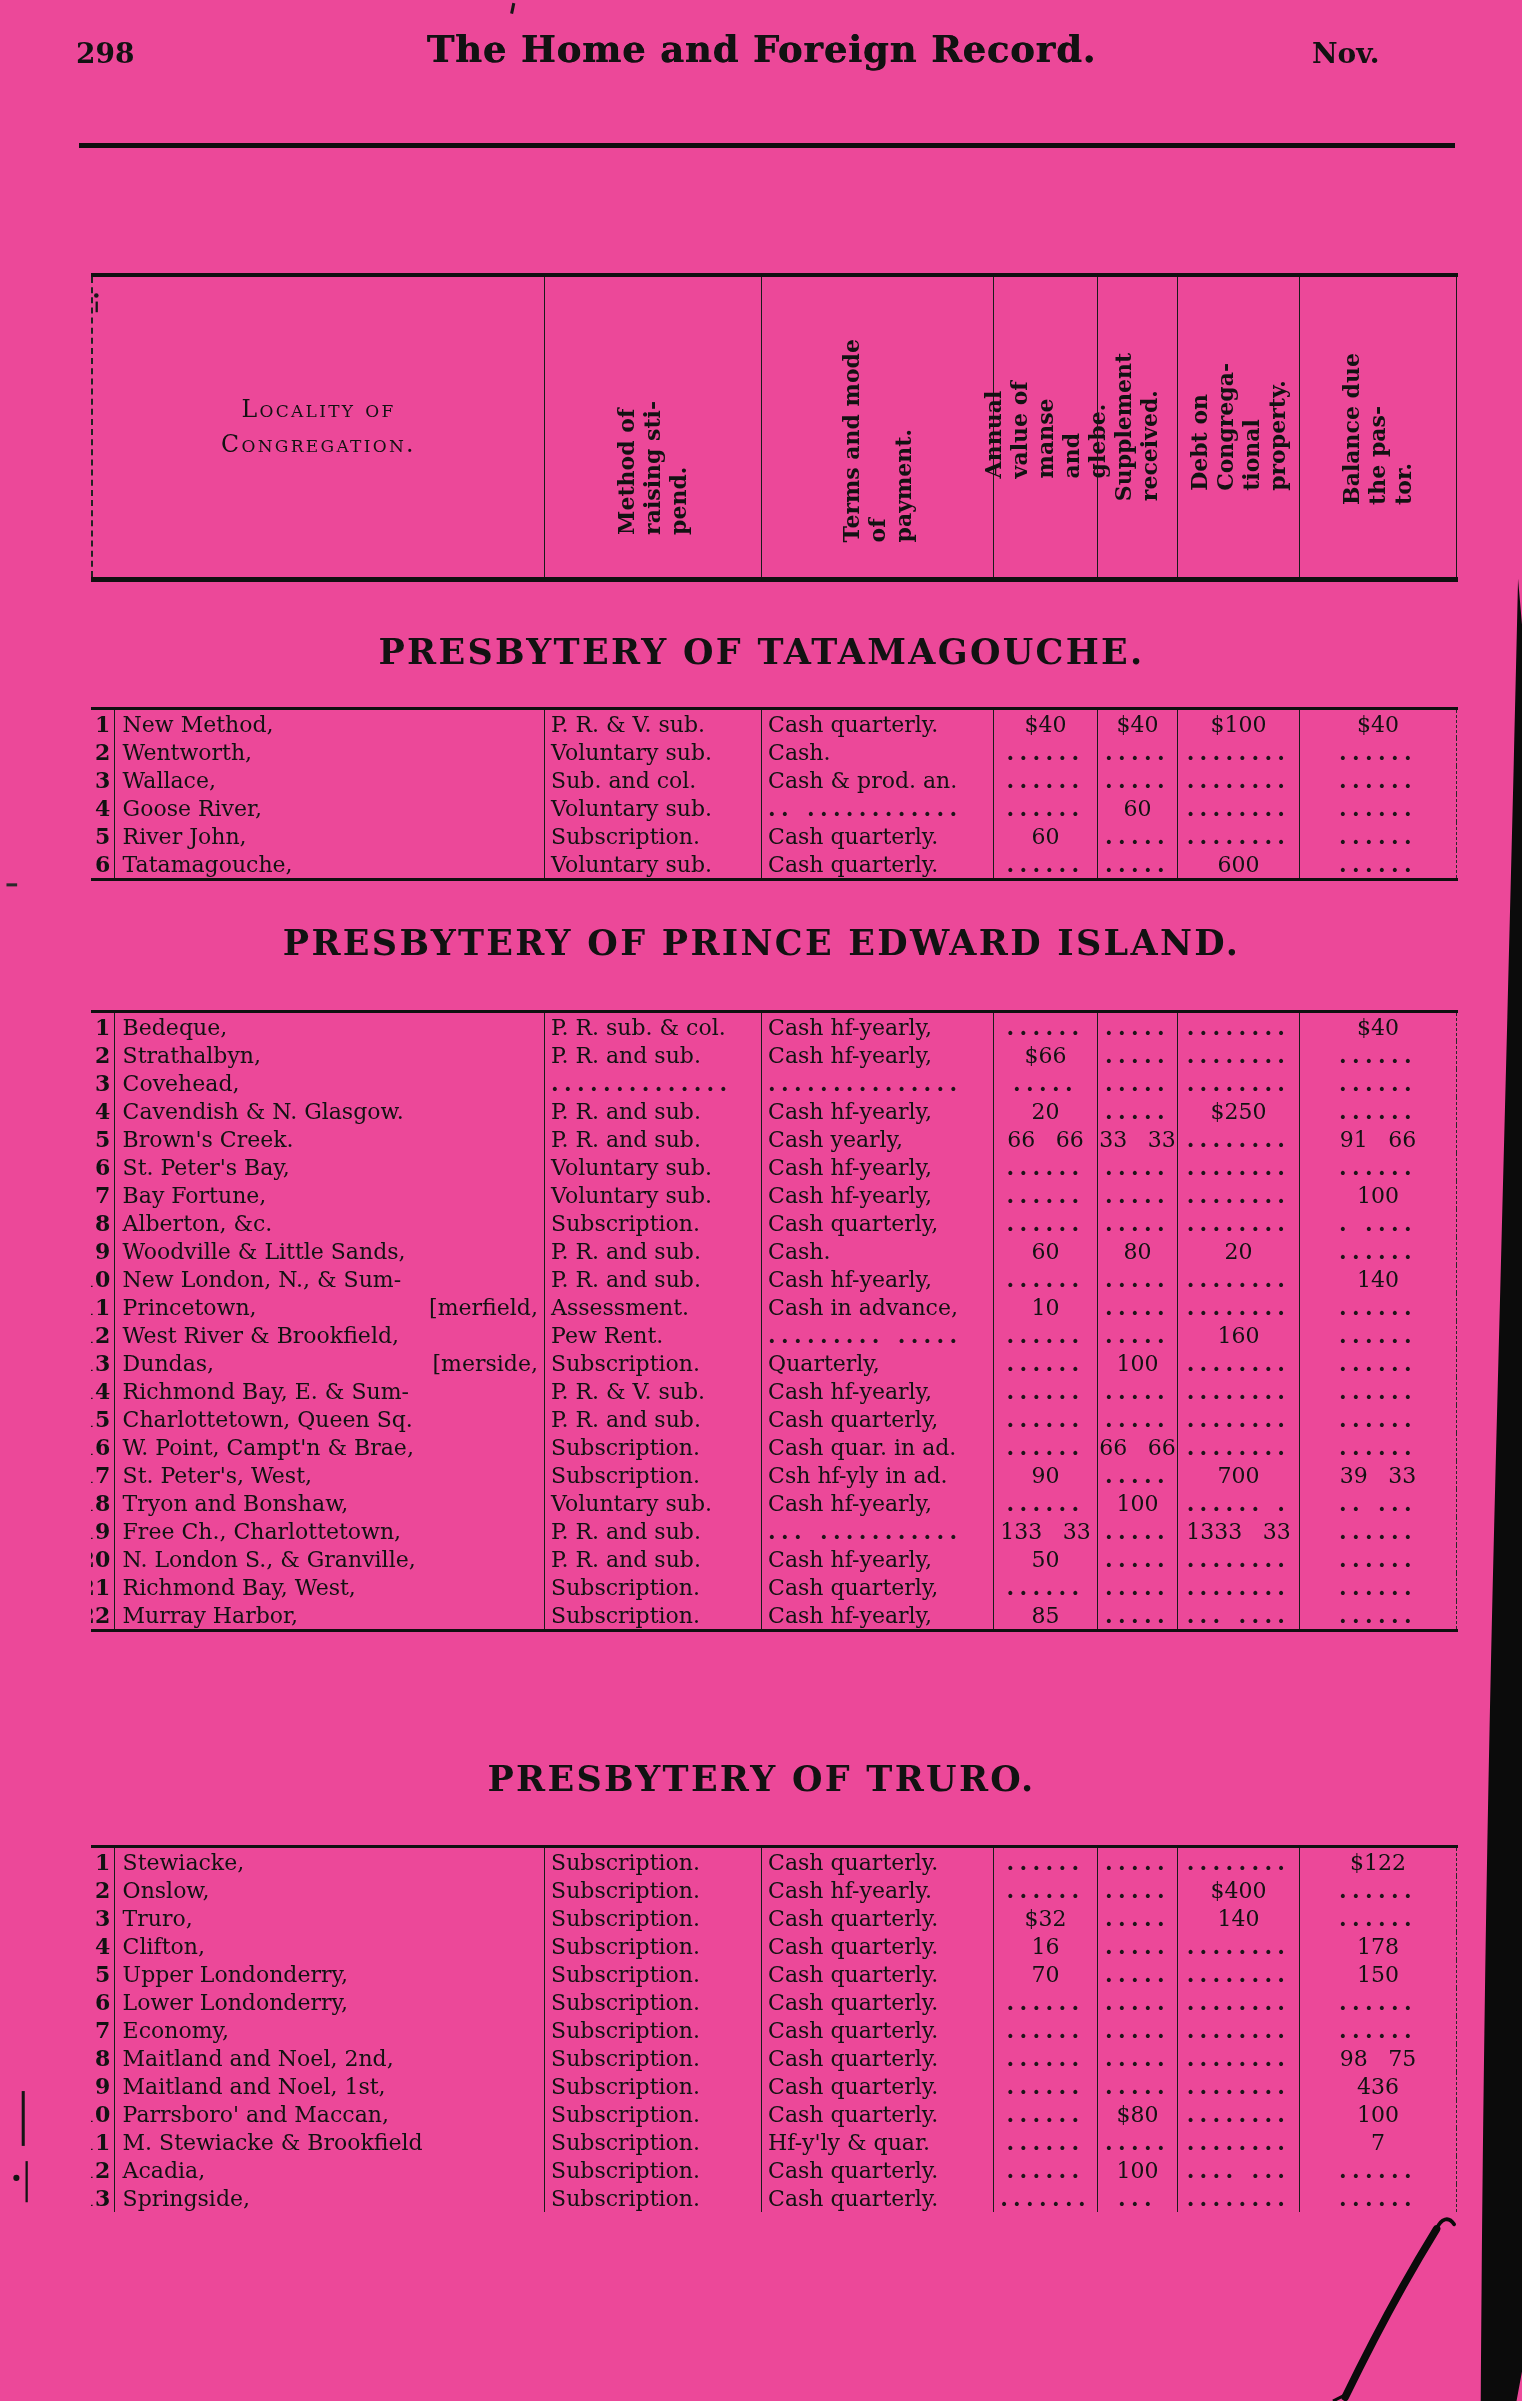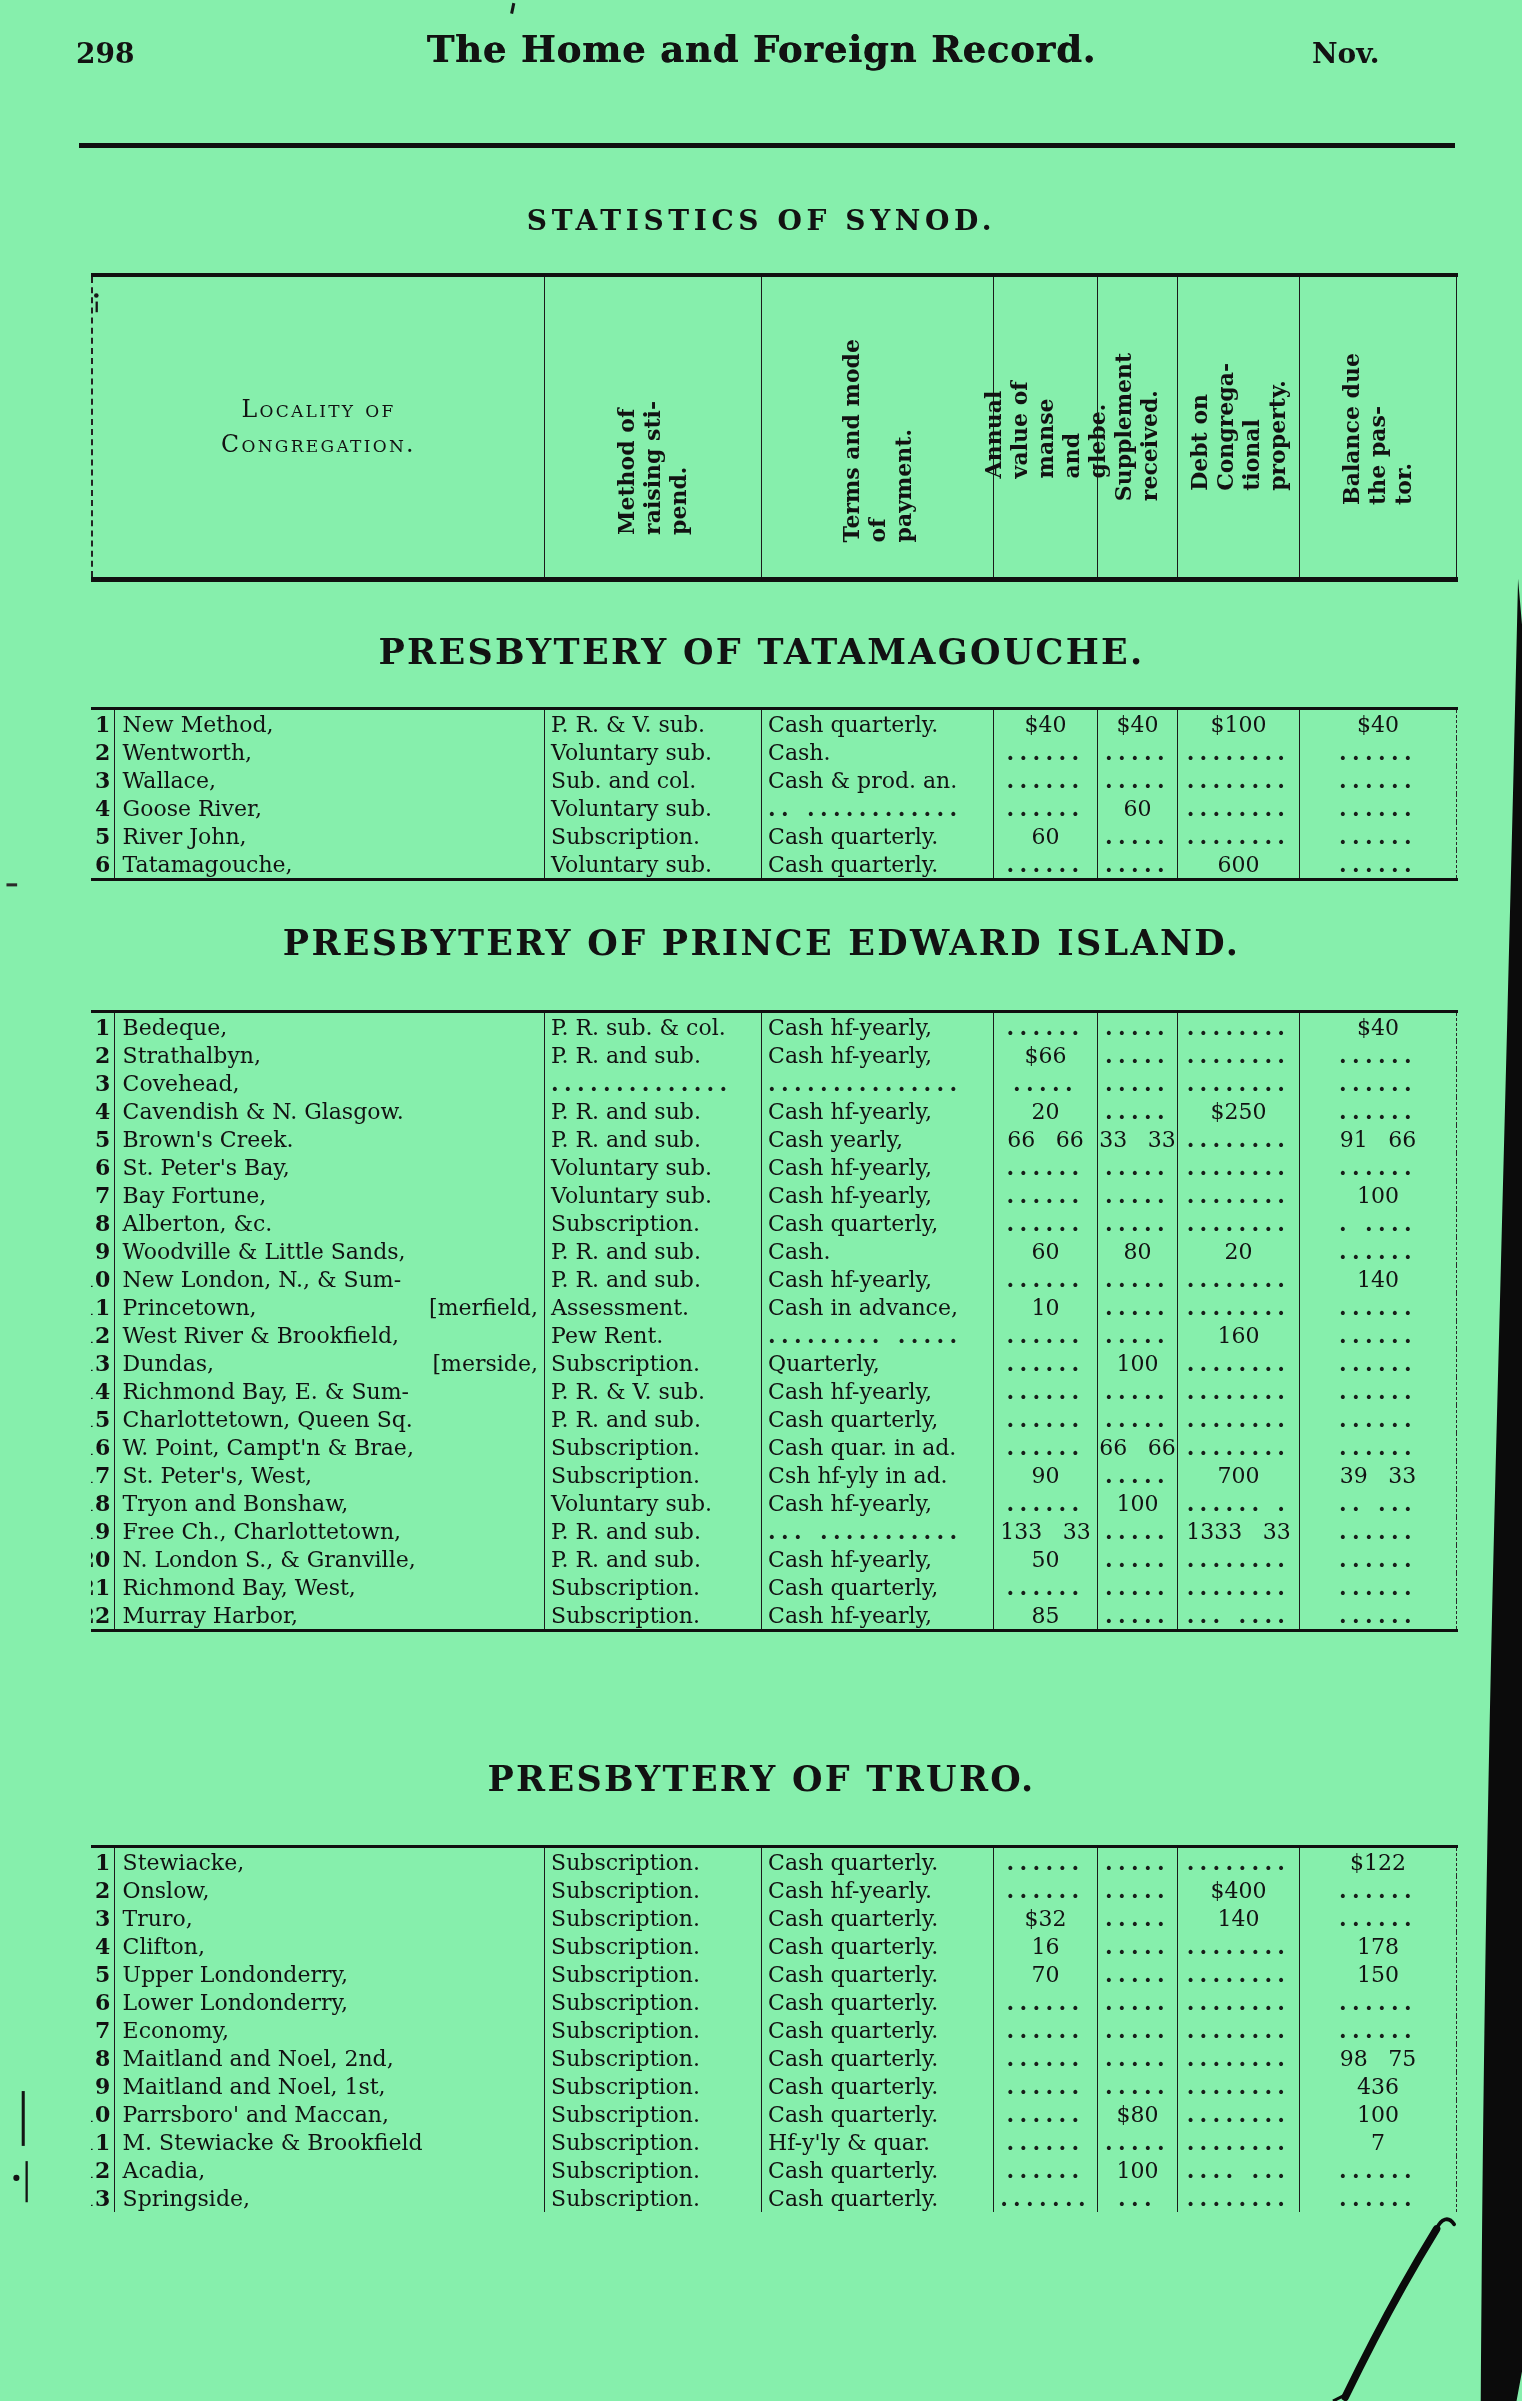--- a/index.html
+++ b/index.html
@@ -1,17 +1,17 @@
 <!DOCTYPE html>
 <html style="font-size:12.2px"><head>
 <meta charset="utf-8">
 <style>
   html,body{margin:0;padding:0;background:#e8e8e8;}
   .page{
-    position:relative;width:1523px;height:2401px;background:#86efac;
+    position:relative;width:1523px;height:2401px;background:#ec4899;
     font-family:"DejaVu Serif", serif;color:#121212;overflow:hidden;
   }
   .abs{position:absolute;}
   
   .pagenum{left:76px;top:37px;font-size:28px;font-weight:bold;}
   .masthead{left:0;top:27.4px;width:100%;text-align:center;font-size:37px;font-weight:bold;
     letter-spacing:0.8px;text-shadow:0.5px 0 #111;}
   .monthlab{left:1312px;top:37px;font-size:28px;font-weight:bold;}
   .rule{background:#0f0f0f;}
   
@@ -48,21 +48,20 @@
 </head>
 <body>
 
 <div class="page">
 
   <div class="abs pagenum">298</div>
   <div class="abs masthead">The Home and Foreign Record.</div>
   <div class="abs monthlab">Nov.</div>
   <div class="abs rule" style="left:79px;top:143px;width:1376px;height:4.6px;"></div>
 
-  <div class="abs stitle">STATISTICS OF SYNOD.</div>
 
   <div class="abs hgrid">
     <div class="hcell first">
       <div class="loc-wrap">
         <div class="loc-label">Locality of
 Congregation.</div>
       </div>
     </div>
     <div class="hcell">
       <div class="vwrap">

